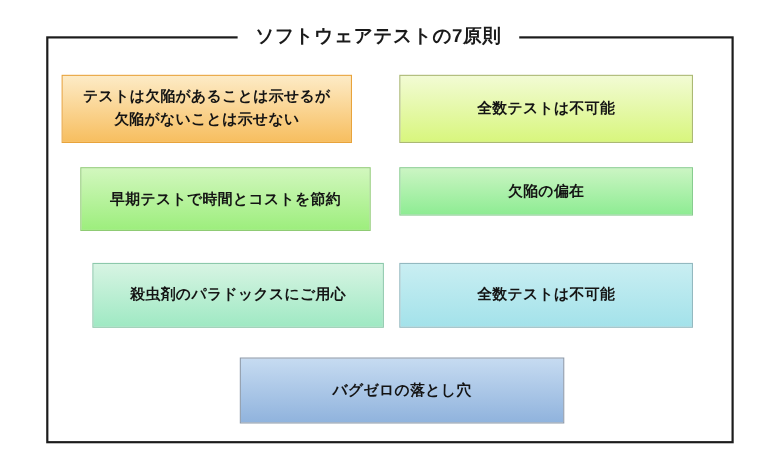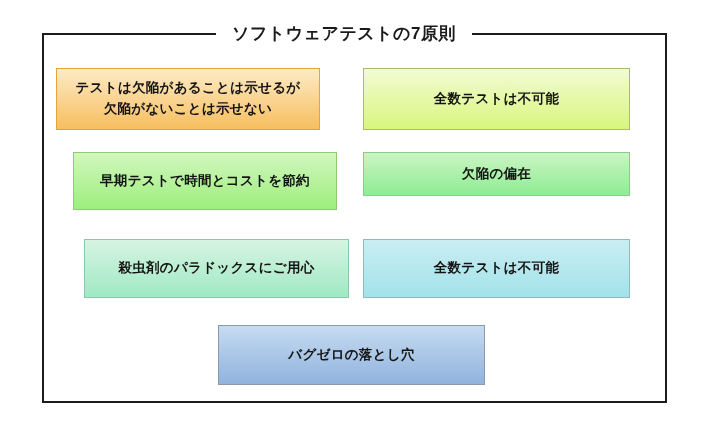--- a/index.html
+++ b/index.html
@@ -57,21 +57,21 @@
     white-space: pre-line;
     letter-spacing: 0.3px;
   }
   
   .pos-1 { left: 56px;  top: 68px;  width: 264px; height: 62px; }
   .pos-2 { left: 363px; top: 68px;  width: 267px; height: 62px; }
   .pos-3 { left: 73px;  top: 152px; width: 264px; height: 58px; }
   .pos-4 { left: 363px; top: 152px; width: 267px; height: 44px; }
   .pos-5 { left: 84px;  top: 239px; width: 265px; height: 59px; }
   .pos-6 { left: 363px; top: 239px; width: 267px; height: 59px; }
-  .pos-7 { left: 218px; top: 325px; width: 267px; height: 60px; }
+  .pos-7 { left: 218px; top: 325px; width: 295px; height: 60px; }
 </style>
 </head>
 <body>
 
 <div class="canvas">
 
   <div class="frame" style="border-color: rgb(28, 28, 28);"></div>
 
   <div class="diagram-title">ソフトウェアテストの7原則</div>
 

